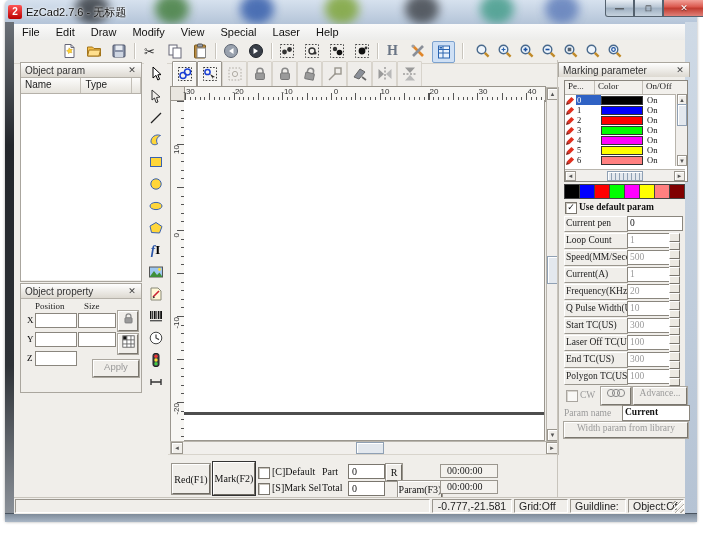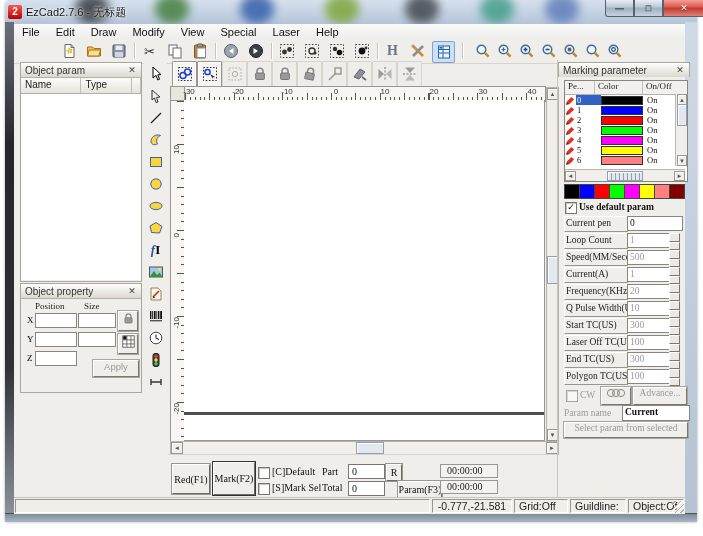--- a/index.html
+++ b/index.html
@@ -726,21 +726,21 @@
         <circle cx="15" cy="5" r="3.6" fill="none" stroke="#8a8a8a"></circle>
       </svg>
     </div>
   <div class="abs gbtn mono" style="left:633px;top:387px;width:52px;height:16px">
       <span>Advance...</span>
     </div>
 
   <span class="abs mono" style="left:564px;top:408px;font-size:9.5px;color:#9a9a9a">Param name</span>
   <div class="abs mono" style="left:622px;top:405px;width:64px;height:14px;background:#fff;border:1px solid #8a867e;font-size:9.5px;line-height:13px;padding-left:2px;font-weight:bold;color:#111"><span>Current</span></div>
   <div class="abs gbtn mono" style="left:564px;top:422px;width:122px;height:14px">
-      <span>Select param from selected</span>
+      <span>Width param from library</span>
     </div>
 
   <div class="abs statusbar">
     <span class="seg" style="flex:1"></span>
     <span class="seg" style="width:70px;text-align:center">-0.777,-21.581</span>
     <span class="seg" style="width:44px">Grid:Off</span>
     <span class="seg" style="width:46px">Guildline:</span>
     <span class="seg" style="width:46px">Object:Of</span>
     <span class="grip"></span>
   </div>

